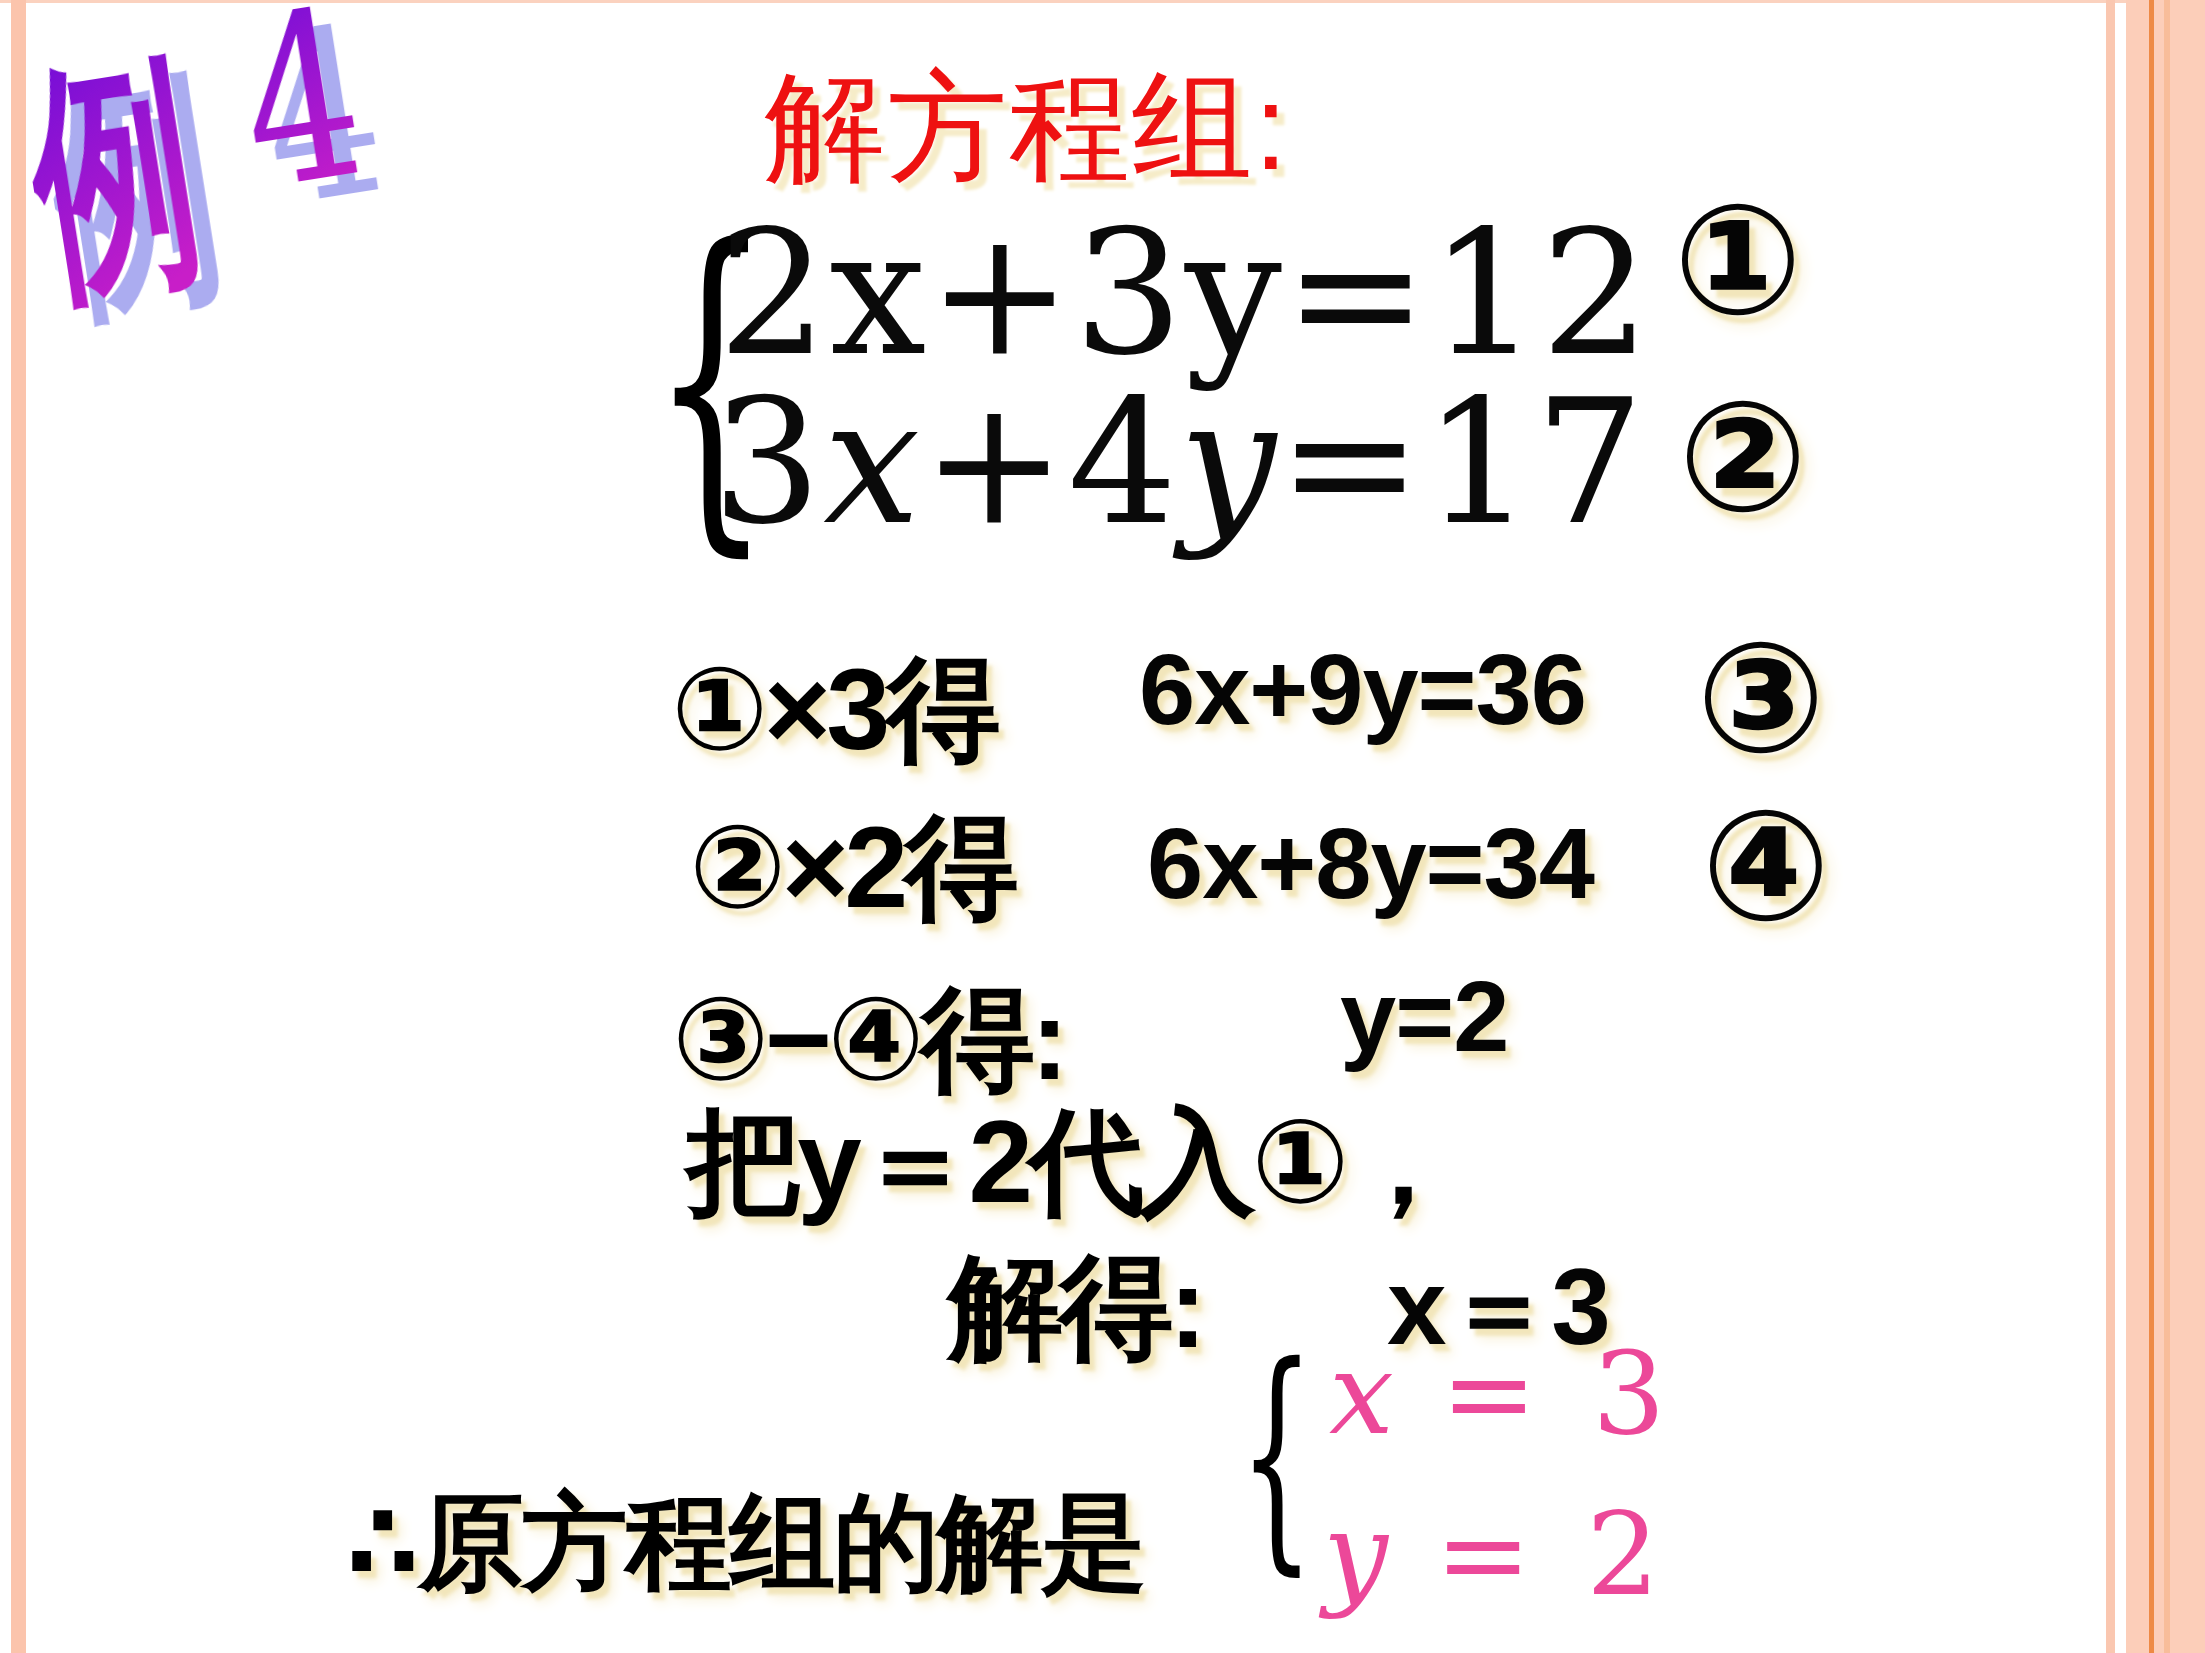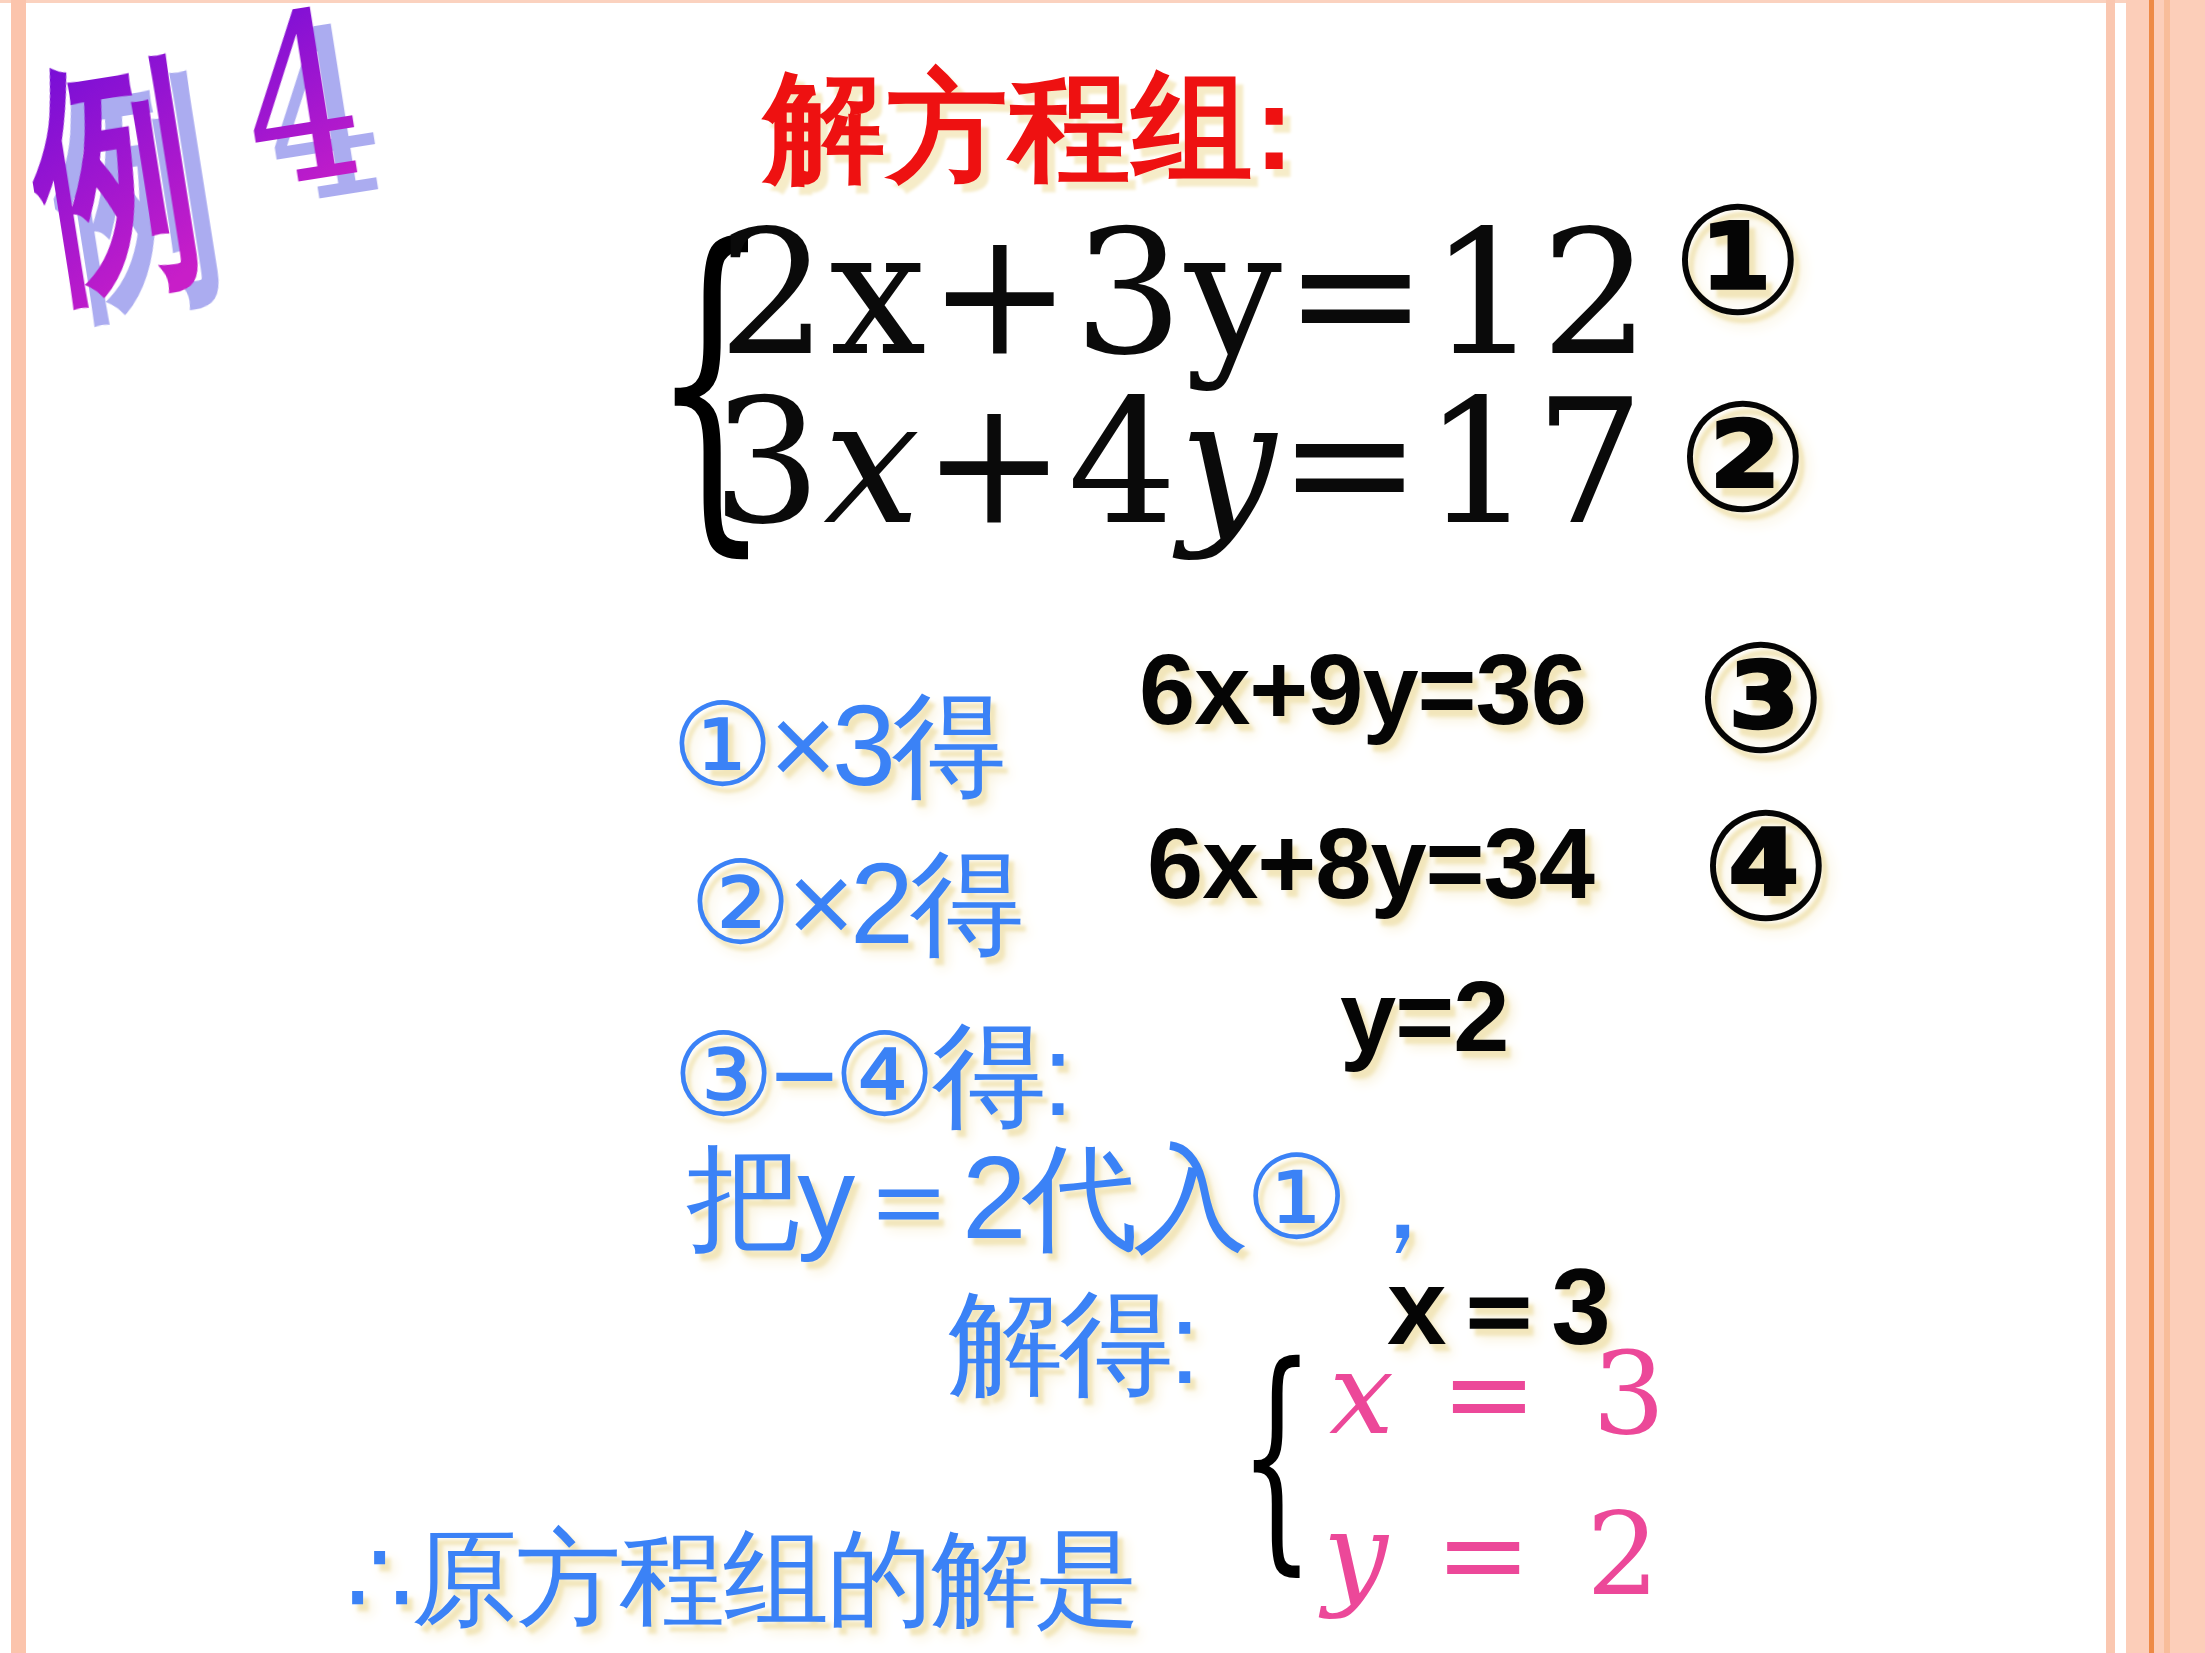--- a/index.html
+++ b/index.html
@@ -32,21 +32,21 @@
               font-family:"DejaVu Serif","Liberation Serif",serif;
               transform:scaleX(0.78) translateY(-54px); transform-origin:left bottom;
               margin-left:-32px; }
   .grad { color:#a513cf; }
   @supports ((-webkit-background-clip: text) or (background-clip: text)) {
     .grad { background:linear-gradient(160deg,#7a0fd6 10%,#c81ec8 90%);
             -webkit-background-clip:text; background-clip:text; color:transparent; }
   }
 
   
-  .title { left:764px; top:67px; font-size:121px; font-weight:700; color:#ee1111;
+  .title { left:764px; top:67px; font-size:121px; font-weight:400; color:#ee1111;
            letter-spacing:1.5px; text-shadow:7.7px 8.4px 3.1px #f6ecc8; }
 
   
   .serif-eq { font-family:"DejaVu Serif","Liberation Serif",serif; color:#0a0a0a;
               letter-spacing:0.01em; }
   .brace { font-family:"DejaVu Serif","Liberation Serif",serif; color:#000;
            font-weight:400; }
   .brace1 { left:651px; top:204px; font-size:345px; transform:scale(0.55,1.02);
             transform-origin:left top; }
   .eq1 { left:718px;  top:208px; font-size:172px; }
@@ -57,21 +57,21 @@
   .circ { font-family:"DejaVu Sans","Liberation Sans",sans-serif; font-weight:700;
           color:#050505; font-size:153px;
           text-shadow:6.1px 7.7px 3.8px #f2e6bb, 9.2px 10.7px 13.8px #f8f0d6; }
   .c1 { left:1673px; top:184px; }
   .c2 { left:1678px; top:381px; }
   .c3 { left:1696px; top:622px; }
   .c4 { left:1701px; top:790px; }
 
   
   .glow { text-shadow:5.4px 6.9px 3.8px #f2e6bb, 8.4px 10px 12.3px #f8f0d6; }
-  .cjk  { font-weight:400; color:#3b82f6; font-size:115px; letter-spacing:-0.04em;margin-top:36px; }
+  .cjk  { font-weight:700; color:#000000; font-size:115px; letter-spacing:-0.04em; }
   .seq  { font-weight:700; color:#050505; font-size:101px; letter-spacing:-0.01em;text-align:right; }
   .r1-lhs { left:671px;  top:652px; }
   .r1-eq  { left:1139px; top:639px; }
   .r2-lhs { left:689px;  top:810px; }
   .r2-eq  { left:1147px; top:813px; }
   .r3-lhs { left:672px;  top:982px; }
   .r3-eq  { left:1334px; top:966px;margin-left:6px; }
   .sub-line  { left:686px;  top:1104px; font-size:116px; }
   .solve-lhs { left:948px; top:1250px;text-align:right; }
   .solve-eq  { left:1387px; top:1254px; font-size:107px; }

